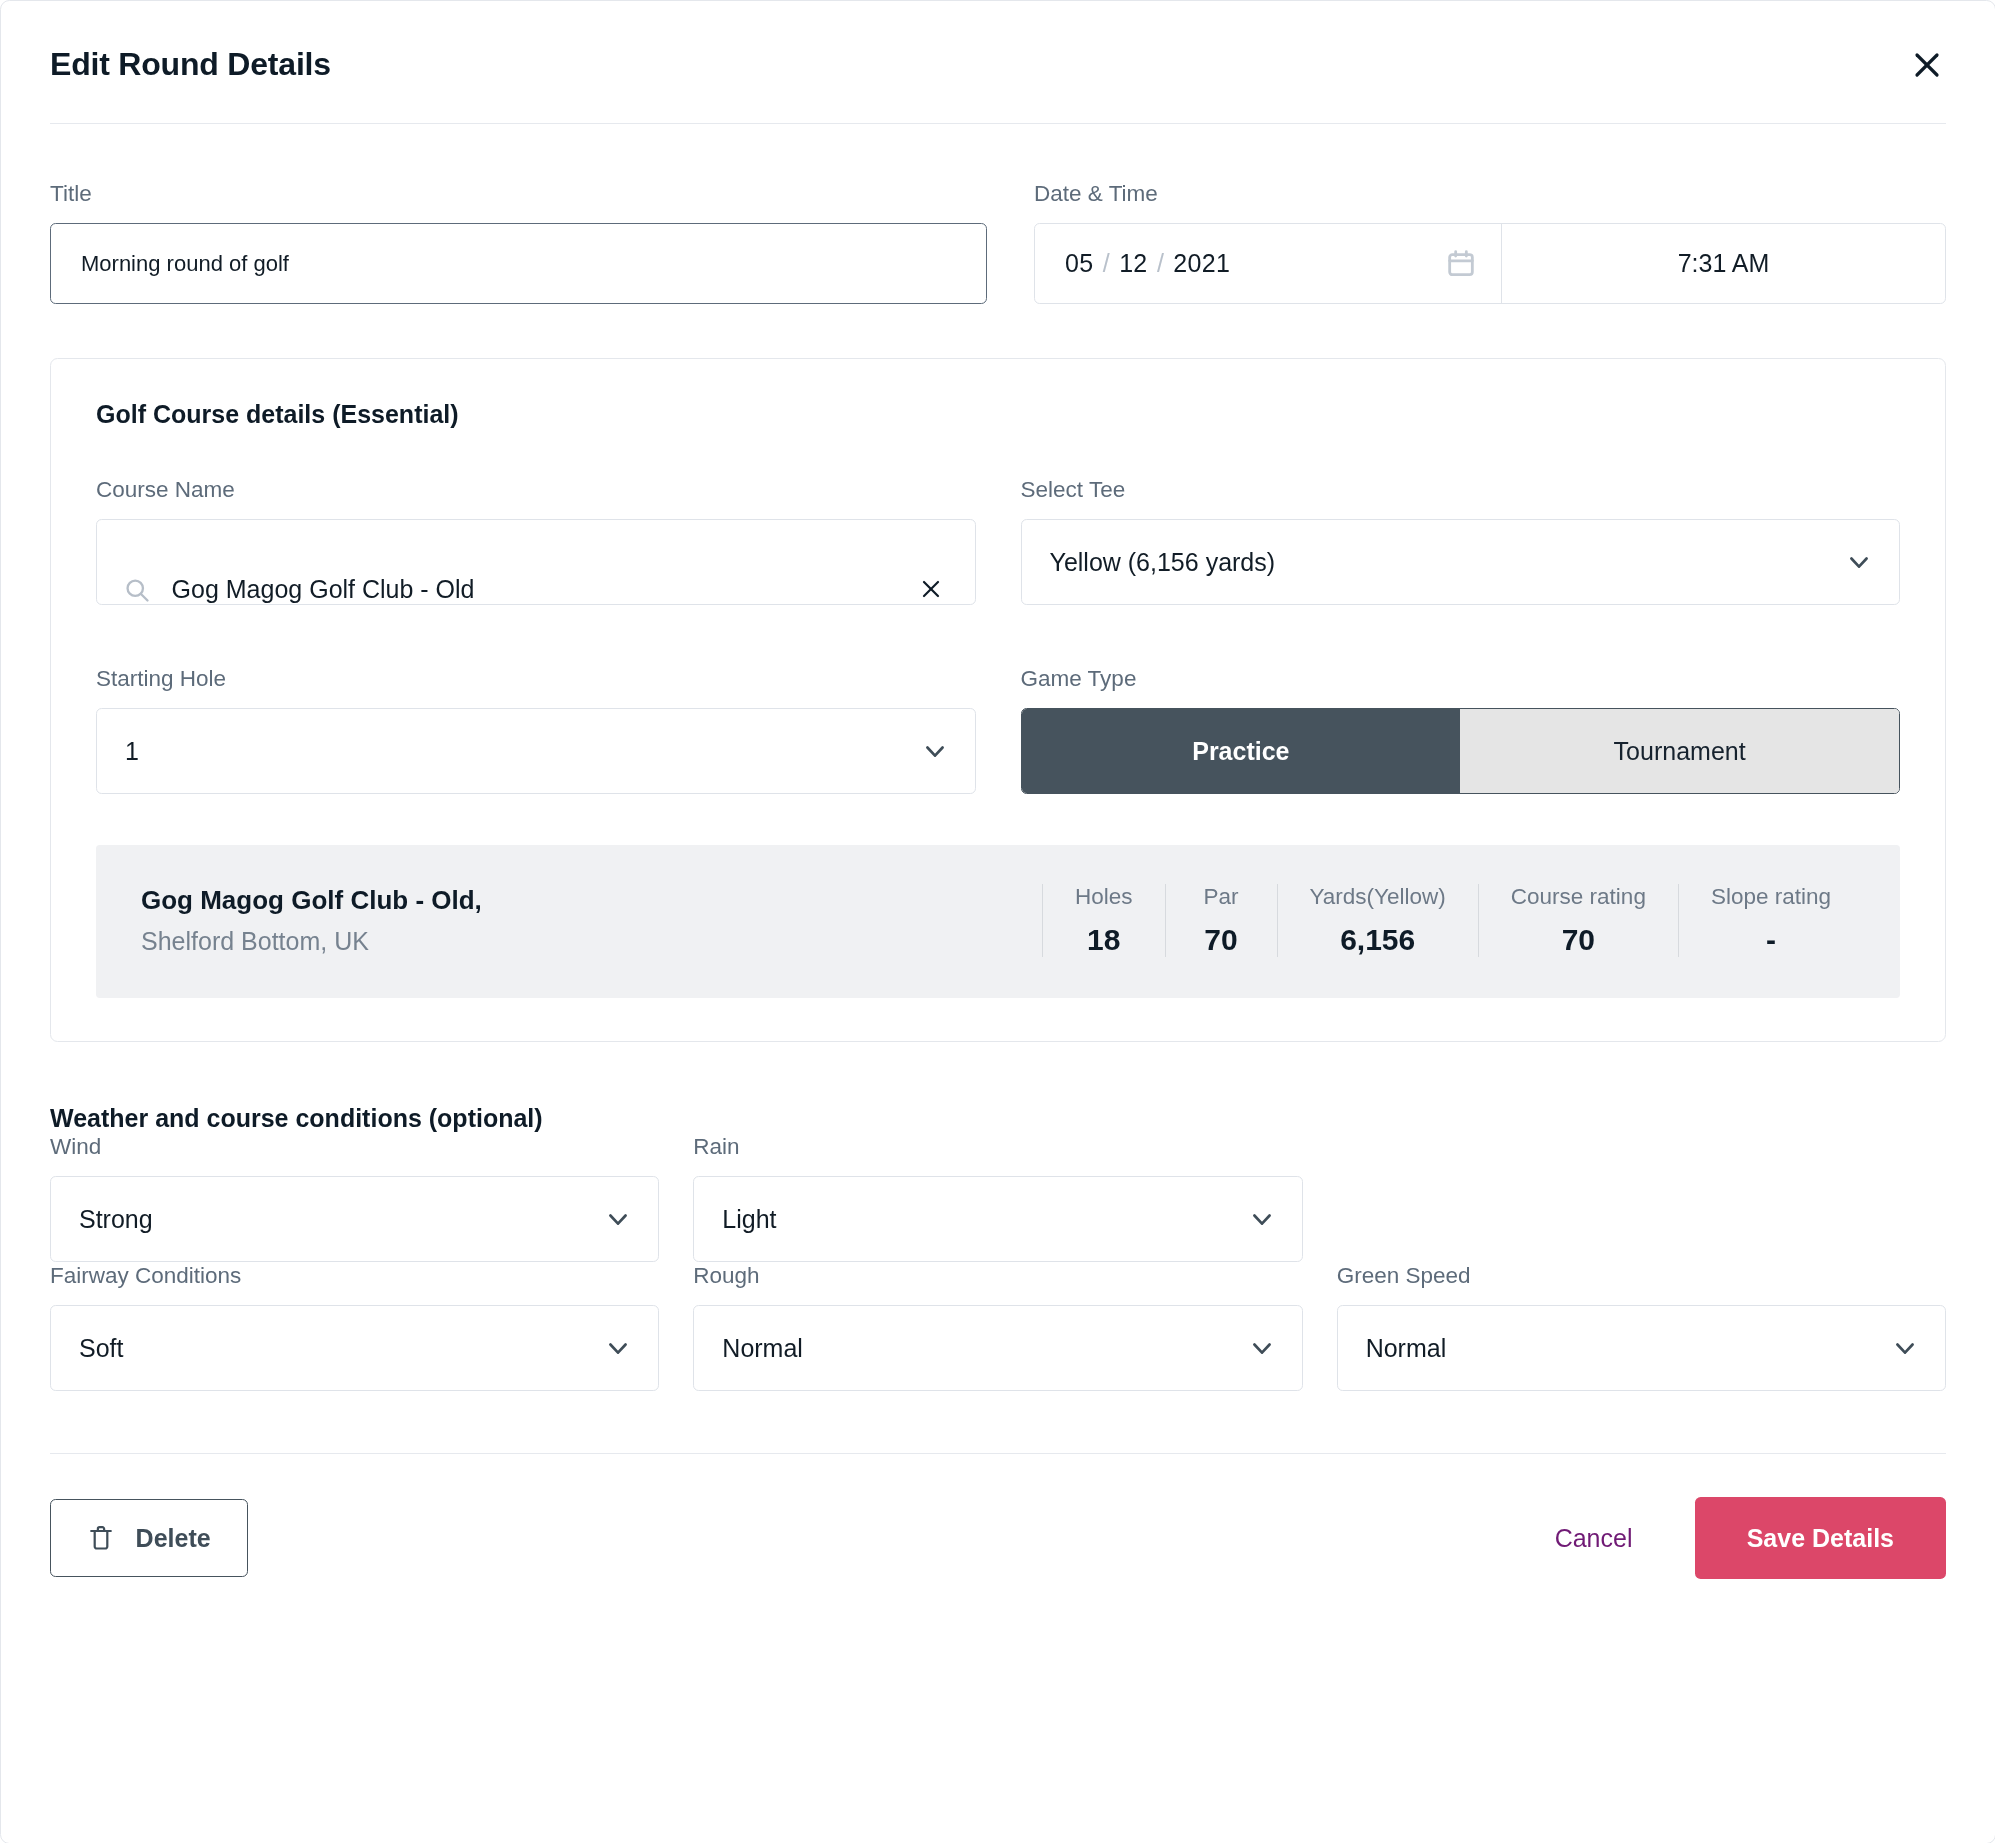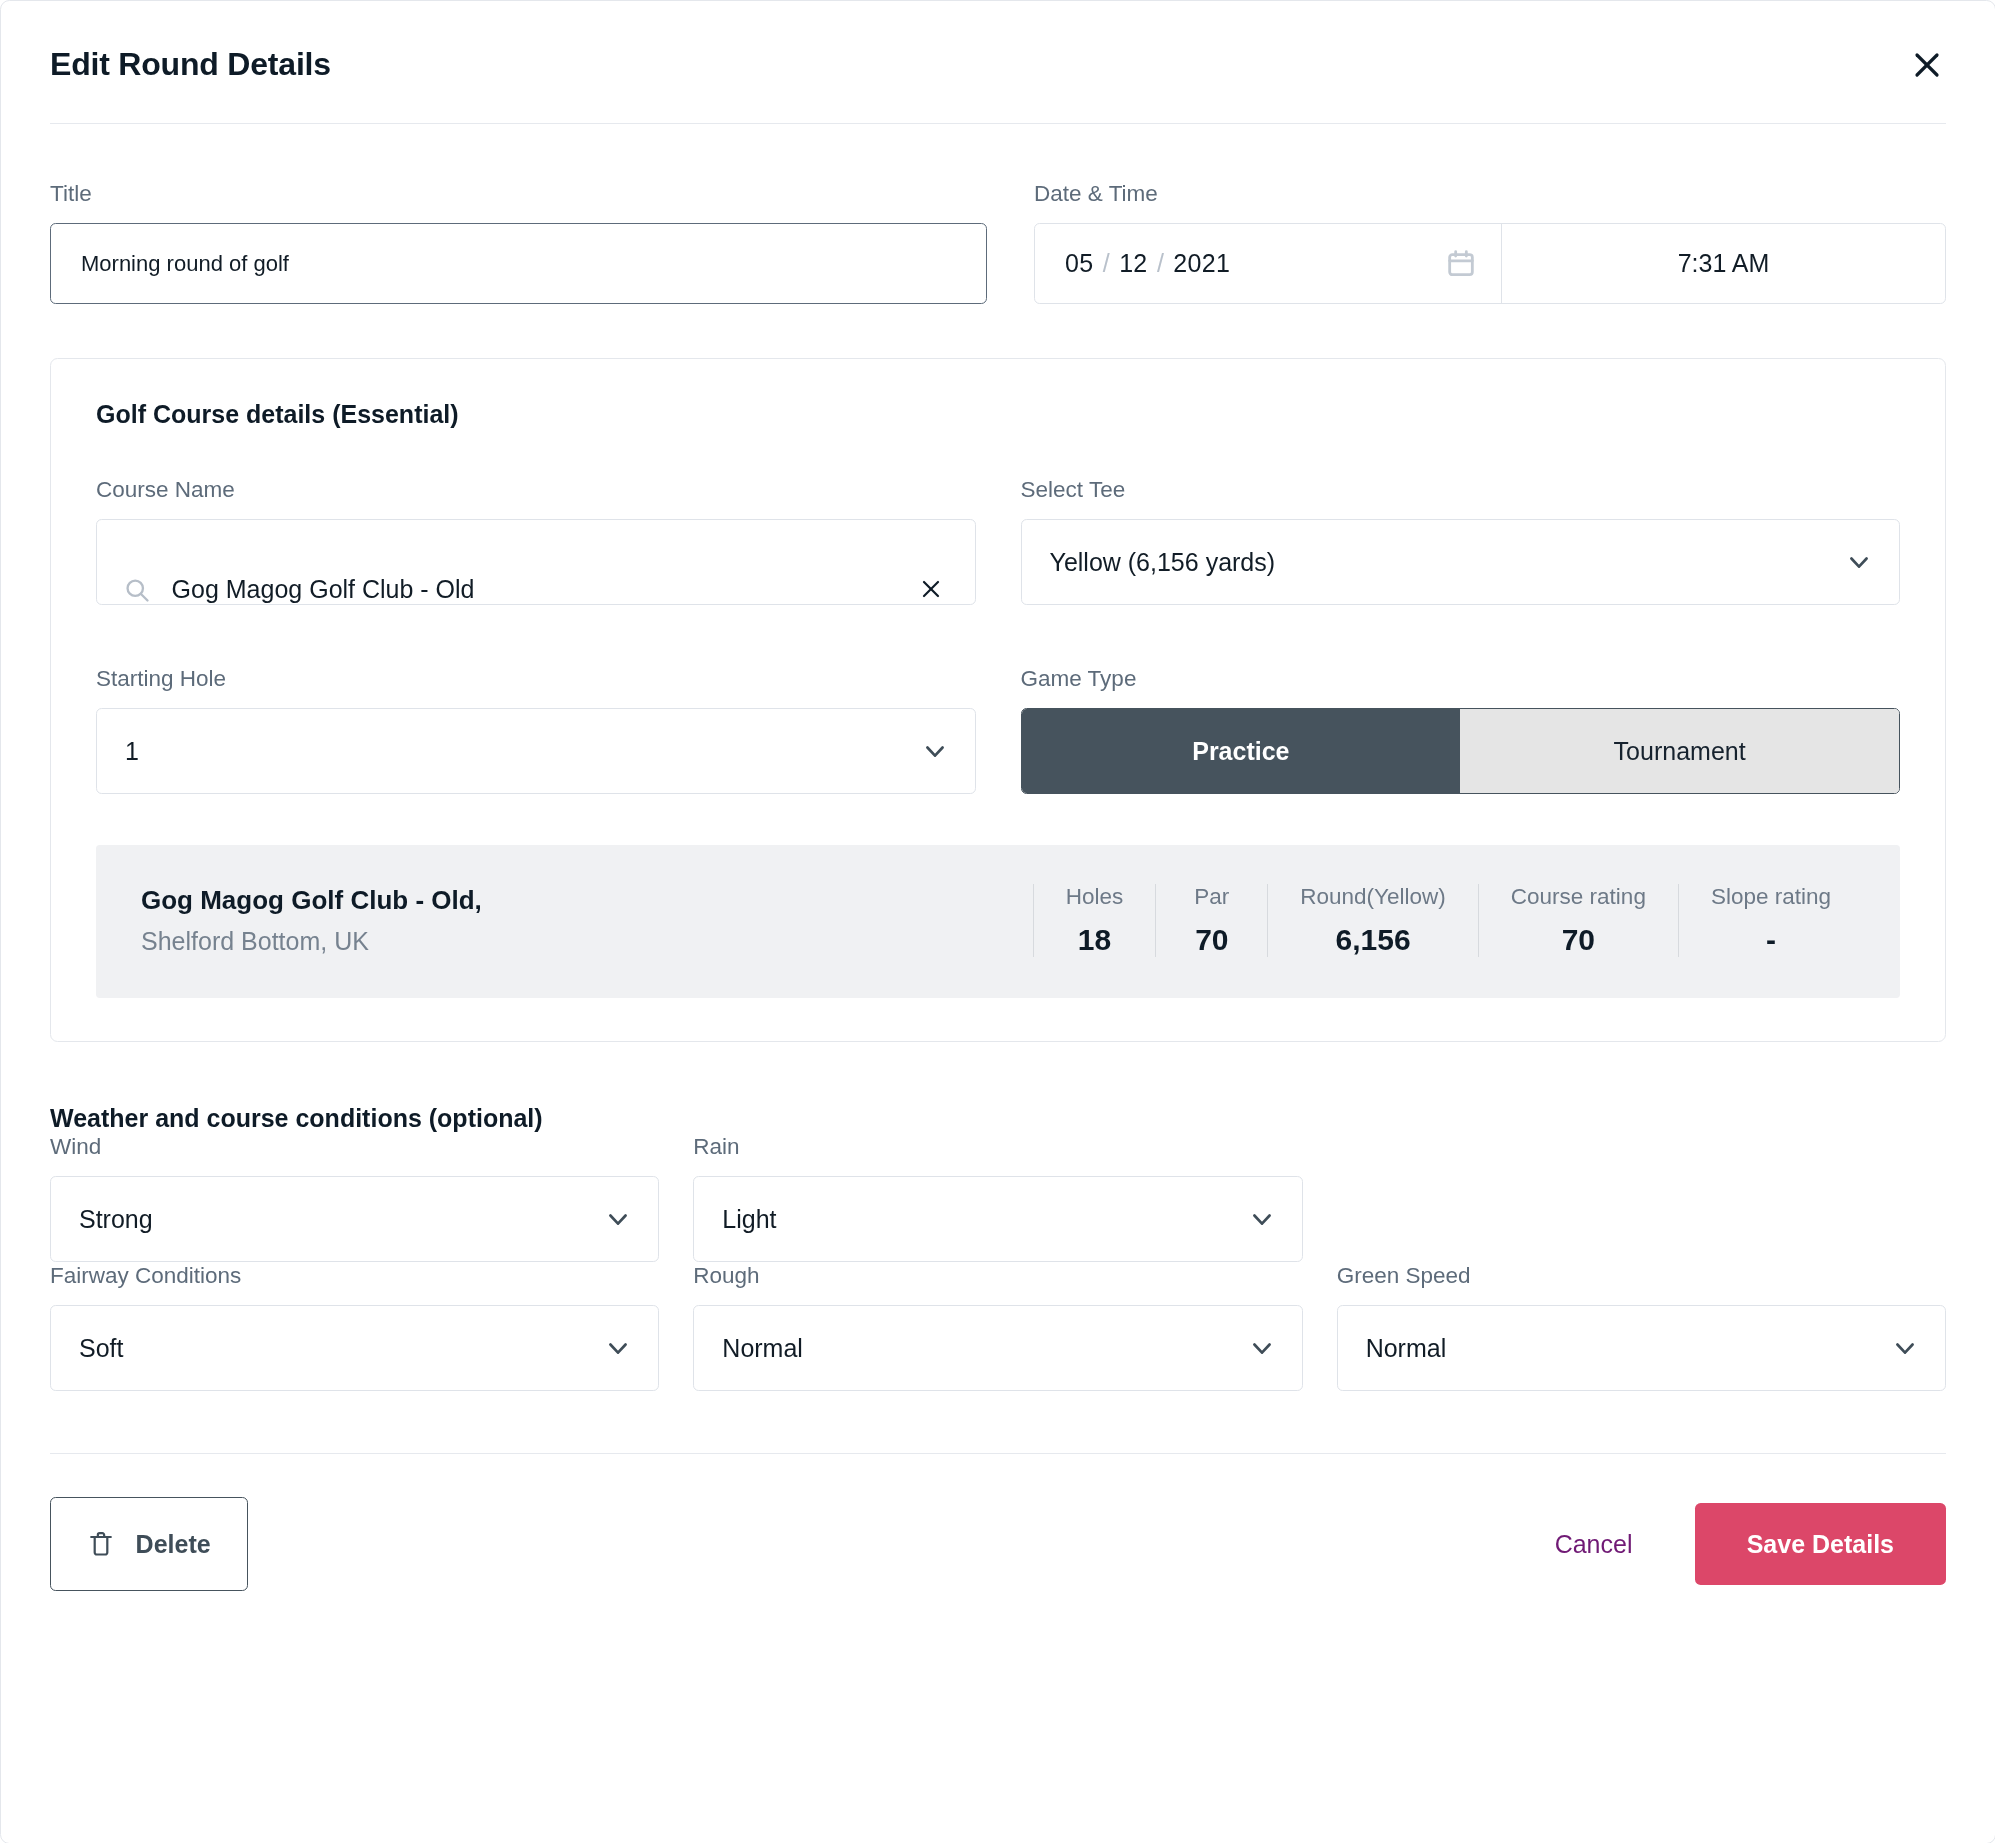--- a/index.html
+++ b/index.html
@@ -261,21 +261,21 @@
   .footer {
     display: flex;
     align-items: center;
     justify-content: space-between;
     padding-top: 43px;
   }
   .btn-delete {
     display: flex;
     align-items: center;
     gap: 20.6px;
-    height: 94px;
+    height: 78px;
     padding: 0 36px;
     border: 1.4px solid #46535d;
     border-radius: 5.6px;
     background: #fff;
     color: #3f4d58;
     font-size: 25px;
     font-weight: 600;
     cursor: pointer;
     font-family: "Liberation Sans", sans-serif;
   }
@@ -424,21 +424,21 @@
         </div>
         <div class="sum-stat">
           <div class="lab">Holes</div>
           <div class="val">18</div>
         </div>
         <div class="sum-stat">
           <div class="lab">Par</div>
           <div class="val">70</div>
         </div>
         <div class="sum-stat wide">
-          <div class="lab">Round(Yellow)</div>
+          <div class="lab">Yards(Yellow)</div>
           <div class="val">6,156</div>
         </div>
         <div class="sum-stat wide">
           <div class="lab">Course rating</div>
           <div class="val">70</div>
         </div>
         <div class="sum-stat wide">
           <div class="lab">Slope rating</div>
           <div class="val">-</div>
         </div>

